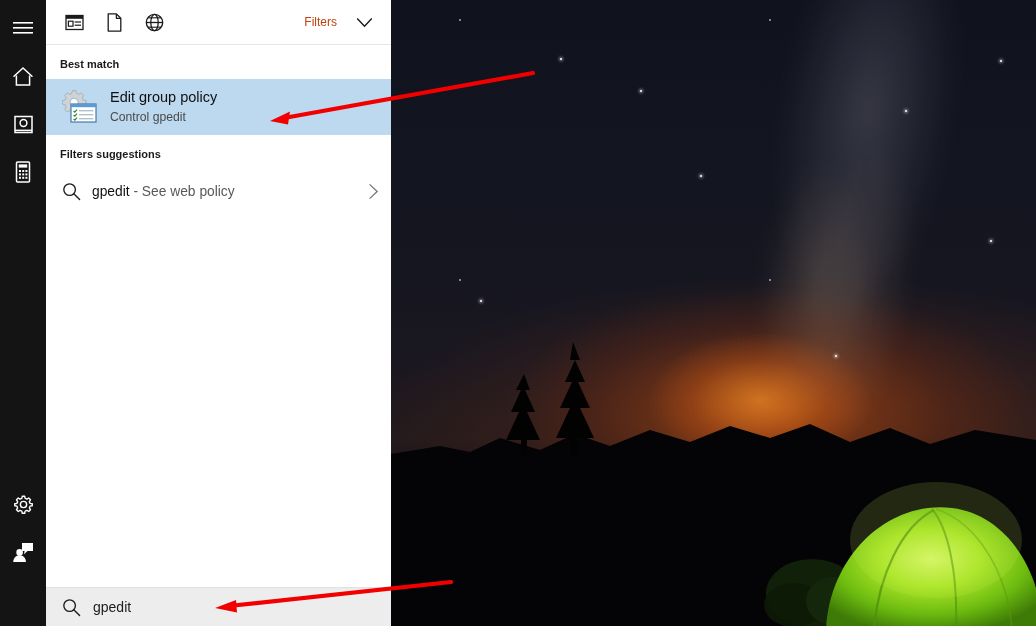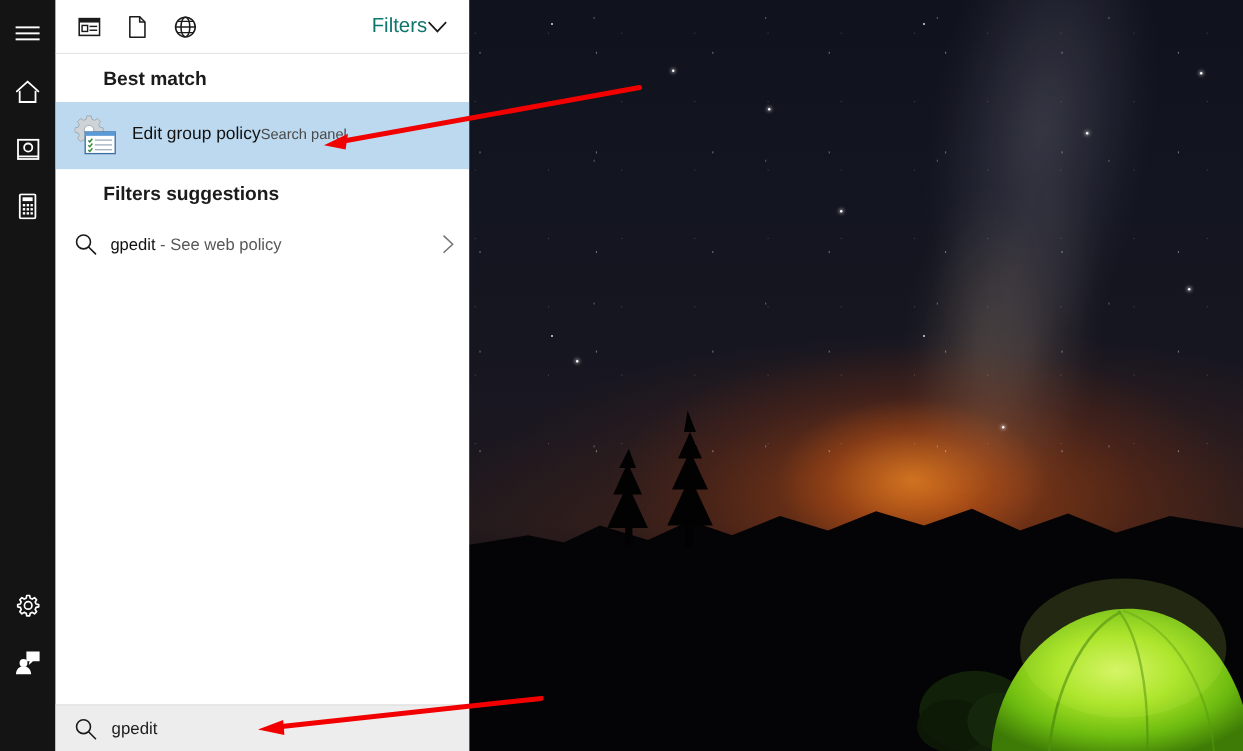--- a/index.html
+++ b/index.html
@@ -125,45 +125,44 @@
     border-bottom: 1px solid #e6e6e6;
     flex: none;
   }
   .tool-icon {
     width: 40px; height: 36px;
     display: flex; align-items: center; justify-content: center;
     cursor: pointer;
   }
   .filters {
     margin-left: auto;
-    display: flex; align-items: center; gap: 0;
-    font-size: 17px; color: #0f766e;
+    display: flex; align-items: center; gap: 19px;
+    font-size: 12px; color: #c2410c;
     padding: 6px 4px 6px 8px;
     cursor: pointer;
   }
 
   .panel-body { flex: 1 1 auto; overflow: hidden; }
 
   .section-head {
-    font-size: 16px;
+    font-size: 11px;
     font-weight: bold;
     color: #1b1b1b;
     padding: 13px 0 9px 14px;
-    margin-left: 26px;
   }
 
   .result-row {
     display: flex; align-items: center;
     height: 56px;
     padding-left: 16px;
     cursor: pointer;
   }
   .result-row.selected { background: #bcd9ef; }
   .result-icon { width: 36px; height: 36px; flex: none; margin-right: 12px; }
-  .result-text { display: flex; flex-direction: row; justify-content: center; }
+  .result-text { display: flex; flex-direction: column; justify-content: center; }
   .result-title { font-size: 14.5px; color: #101010; line-height: 1.35; }
   .result-sub { font-size: 12.2px; color: #4a4a4a; line-height: 1.4; margin-top: 1px; }
 
   .sugg-row {
     display: flex; align-items: center;
     height: 44px;
     padding: 0 12px 0 16px;
     cursor: pointer;
   }
   .sugg-mag { width: 30px; flex: none; display: flex; align-items: center; }
@@ -386,21 +385,21 @@
           <rect x="9" y="15" width="25" height="3.2" fill="#5b9bd5"></rect>
           <path d="M11.6,22.0 L12.8,23.2 L15.0,20.6" stroke="#2e8b2e" stroke-width="1.2" fill="none"></path>
           <path d="M11.6,26.0 L12.8,27.2 L15.0,24.6" stroke="#2e8b2e" stroke-width="1.2" fill="none"></path>
           <path d="M11.6,30.0 L12.8,31.2 L15.0,28.6" stroke="#2e8b2e" stroke-width="1.2" fill="none"></path>
           <rect x="17" y="21.2" width="14.4" height="1.1" fill="#9fb0c0"></rect>
           <rect x="17" y="25.2" width="14.4" height="1.1" fill="#9fb0c0"></rect>
           <rect x="17" y="29.2" width="14.4" height="1.1" fill="#9fb0c0"></rect>
         </svg>
         <div class="result-text">
           <span class="result-title">Edit group policy</span>
-          <span class="result-sub">Search panel</span>
+          <span class="result-sub">Control gpedit</span>
         </div>
       </div>
 
       <div class="section-head">Filters suggestions</div>
 
       <div class="sugg-row">
         <span class="sugg-mag">
           <svg width="19" height="19" viewBox="0 0 19 19">
             <circle cx="7.6" cy="7.6" r="5.8" stroke="#1b1b1b" stroke-width="1.35" fill="none"></circle>
             <line x1="11.8" y1="11.8" x2="17.6" y2="17.6" stroke="#1b1b1b" stroke-width="1.35" stroke-linecap="round"></line>

